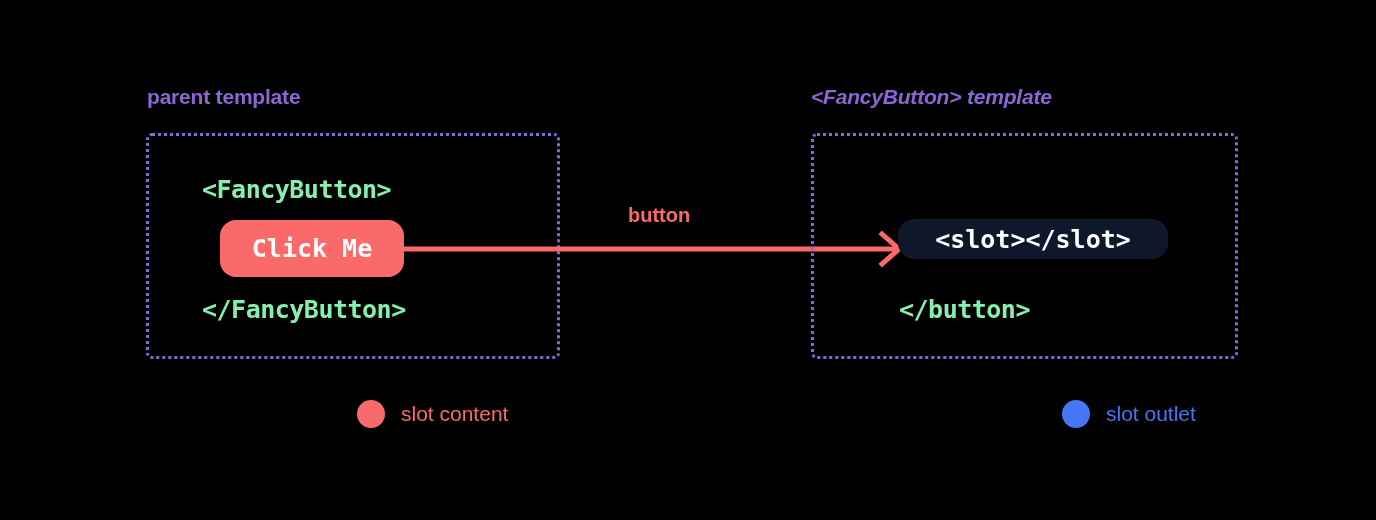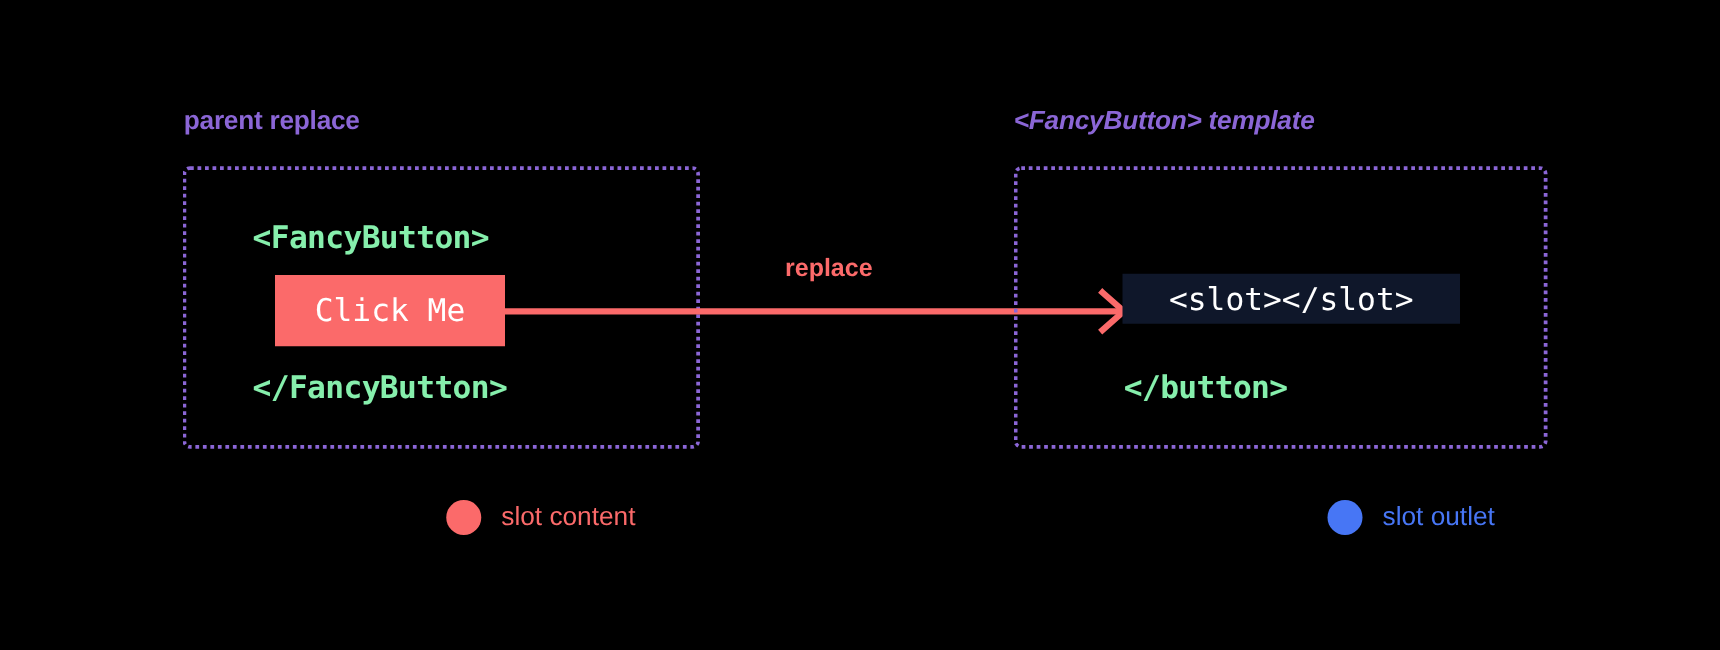--- a/index.html
+++ b/index.html
@@ -54,24 +54,24 @@
   #code-close-fancy { left: 202px; top: 295px; }
   #code-open-button { left: 899px; top: 175px; }
   #code-close-button{ left: 899px; top: 295px; }
 
   
   .chip {
     position: absolute;
     display: flex;
     align-items: center;
     justify-content: center;
-    border-radius: 0;
+    border-radius: 16px;
     color: #ffffff;
     font-family: "DejaVu Sans Mono", "Liberation Mono", monospace;
-    font-weight: normal;
+    font-weight: bold;
     font-size: 25px;
     letter-spacing: 0px;
     box-sizing: border-box;
     white-space: nowrap;
   }
   #chip-click-me {
     left: 220px; top: 220px; width: 184px; height: 57px;
     background: #fb6a6a;
   }
   #chip-slot {
@@ -123,31 +123,31 @@
   #legend-slot-content .legend-label { color: #fb6a6a; }
   #legend-slot-outlet { left: 1062px; top: 400px; }
   #legend-slot-outlet .legend-dot    { background: #4776f5; }
   #legend-slot-outlet .legend-label  { color: #4776f5; }
 </style>
 </head>
 <body>
 
 <div id="canvas">
 
-  <div class="section-title" id="title-parent">parent replace</div>
+  <div class="section-title" id="title-parent">parent template</div>
 
   <div class="template-box" id="box-parent"></div>
 
   <div class="code-line" id="code-open-fancy">&lt;FancyButton&gt;</div>
 
   <div class="chip" id="chip-click-me">Click Me</div>
 
   <div class="code-line" id="code-close-fancy">&lt;/FancyButton&gt;</div>
 
-  <div id="arrow-label">replace</div>
+  <div id="arrow-label">button</div>
 
   <svg id="arrow-svg" viewBox="0 0 510 42">
     <line x1="0" y1="21" x2="498" y2="21" stroke="#fb6a6a" stroke-width="5"></line>
     <polyline points="482,6 499,21 482,36" fill="none" stroke="#fb6a6a" stroke-width="5" stroke-linecap="square"></polyline>
   </svg>
 
   <div class="section-title" id="title-fancy">&lt;FancyButton&gt; template</div>
 
   <div class="template-box" id="box-fancy"></div>
 

